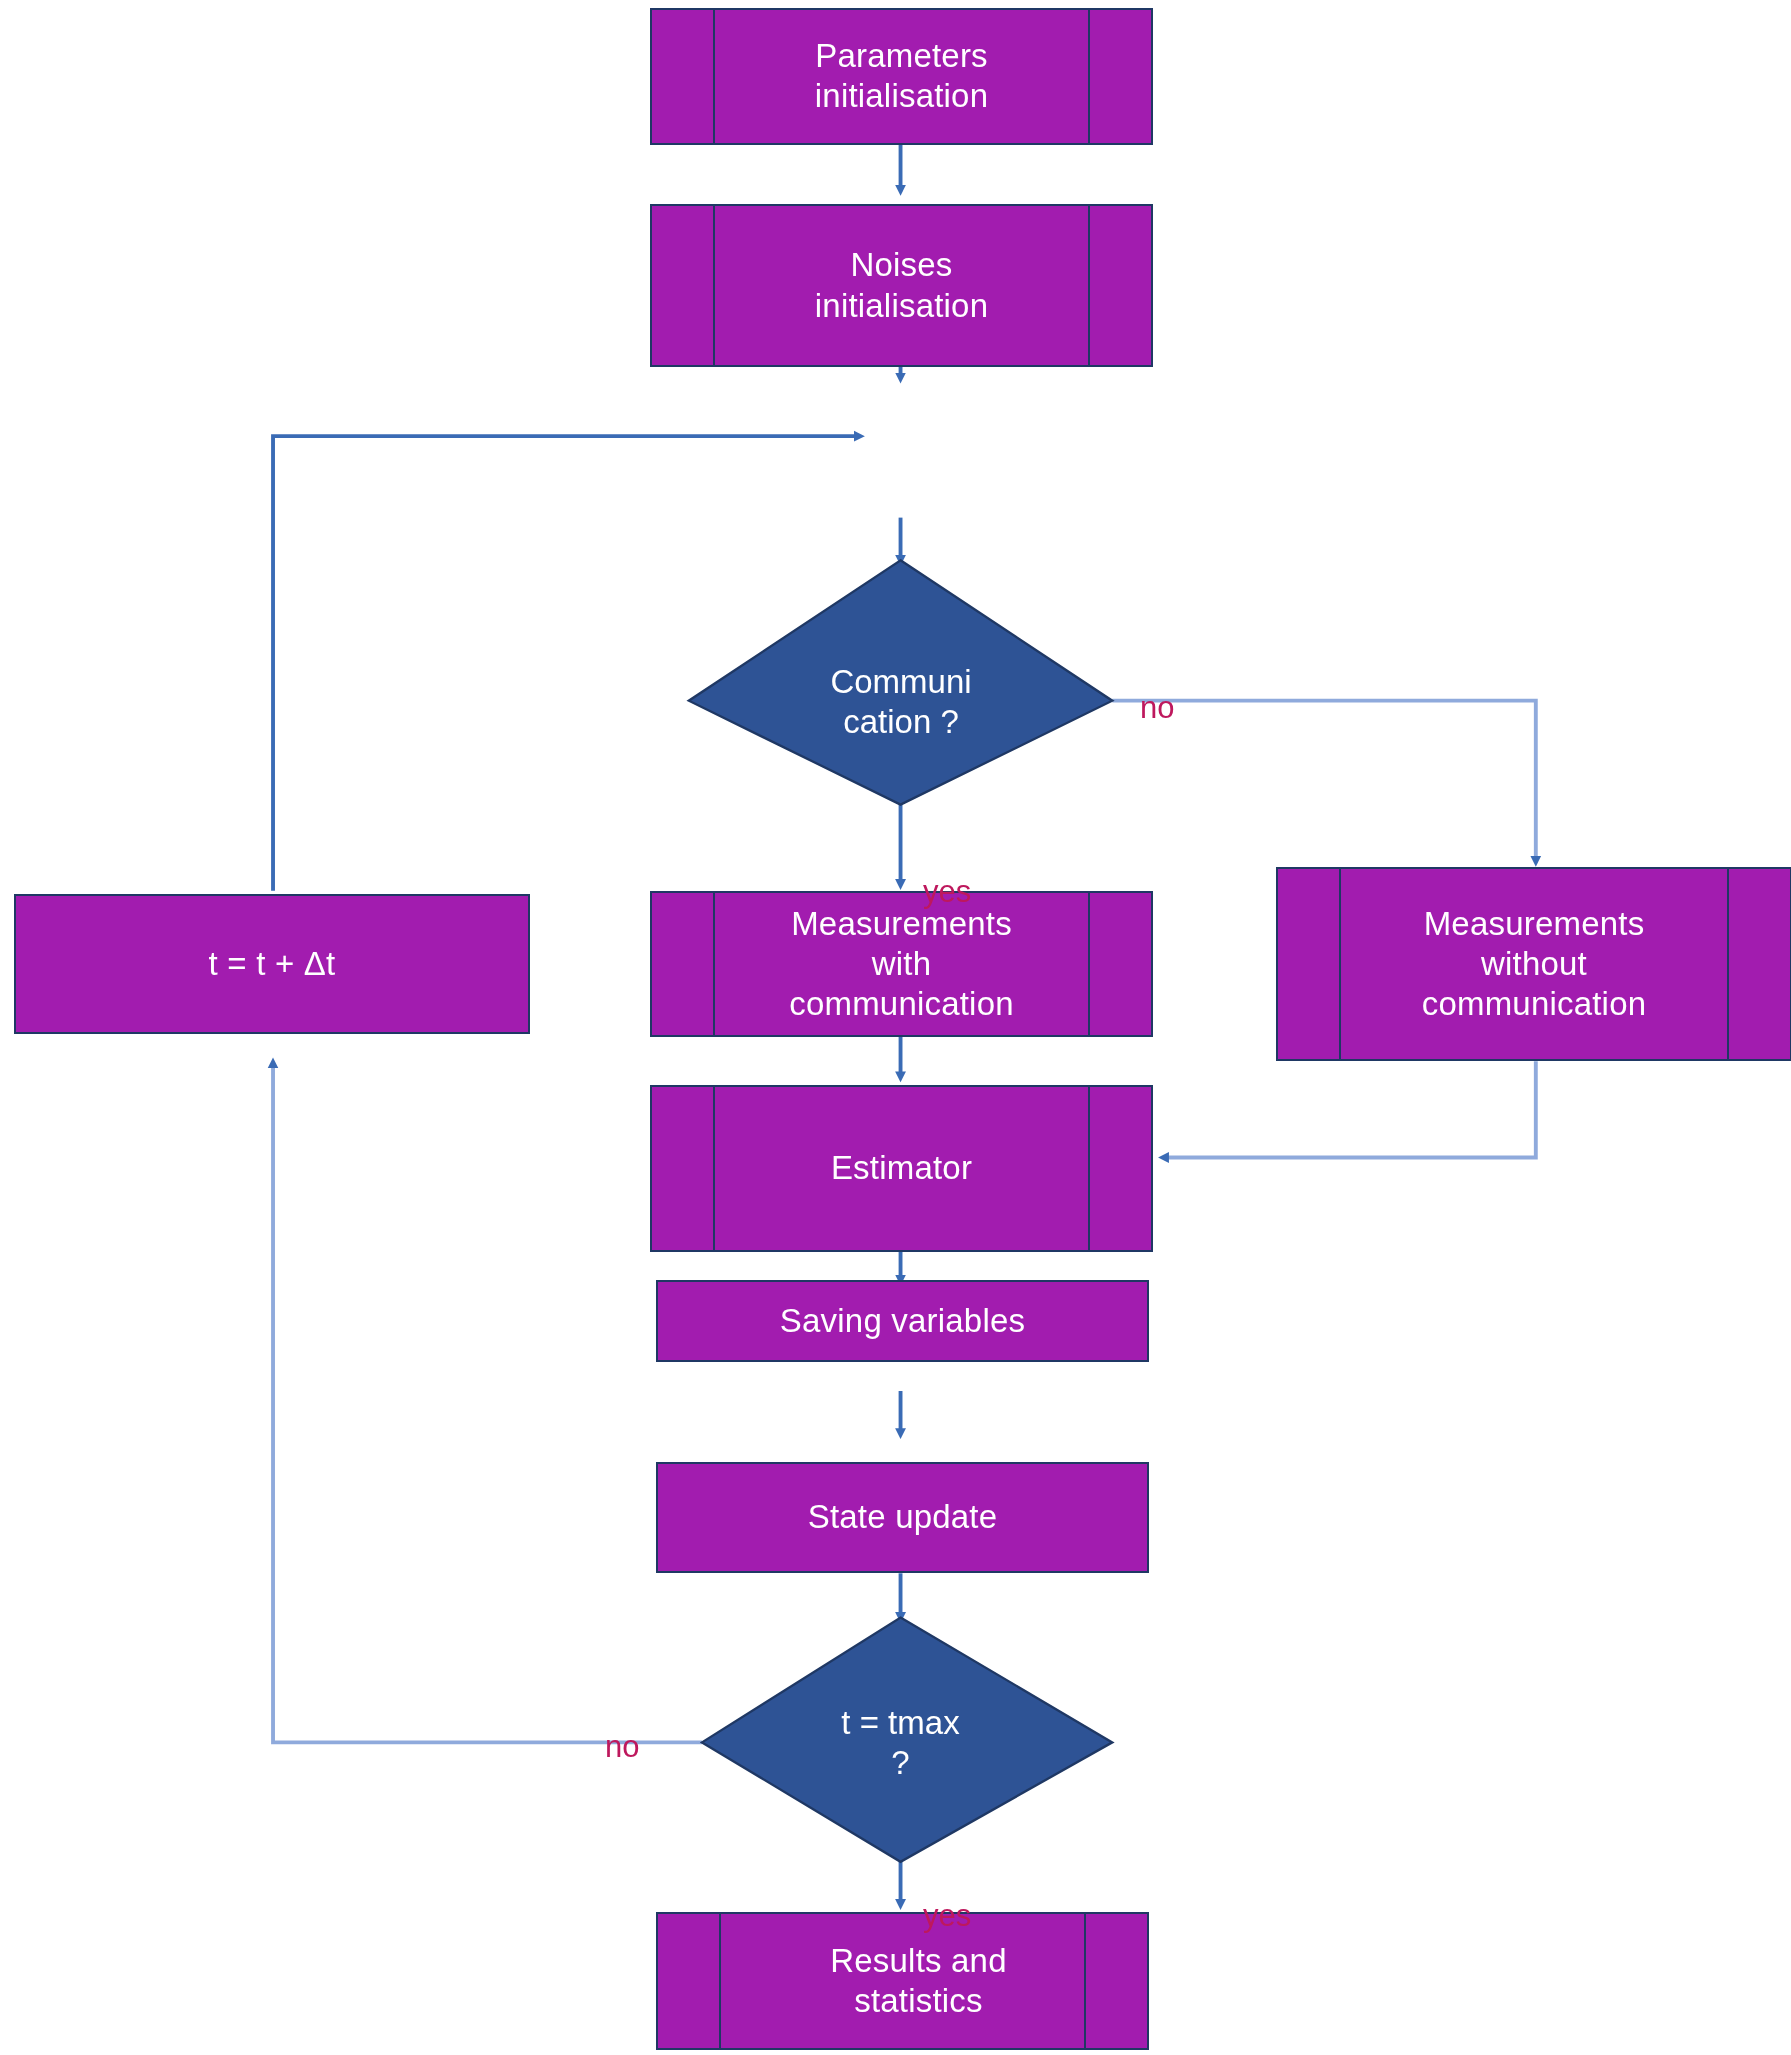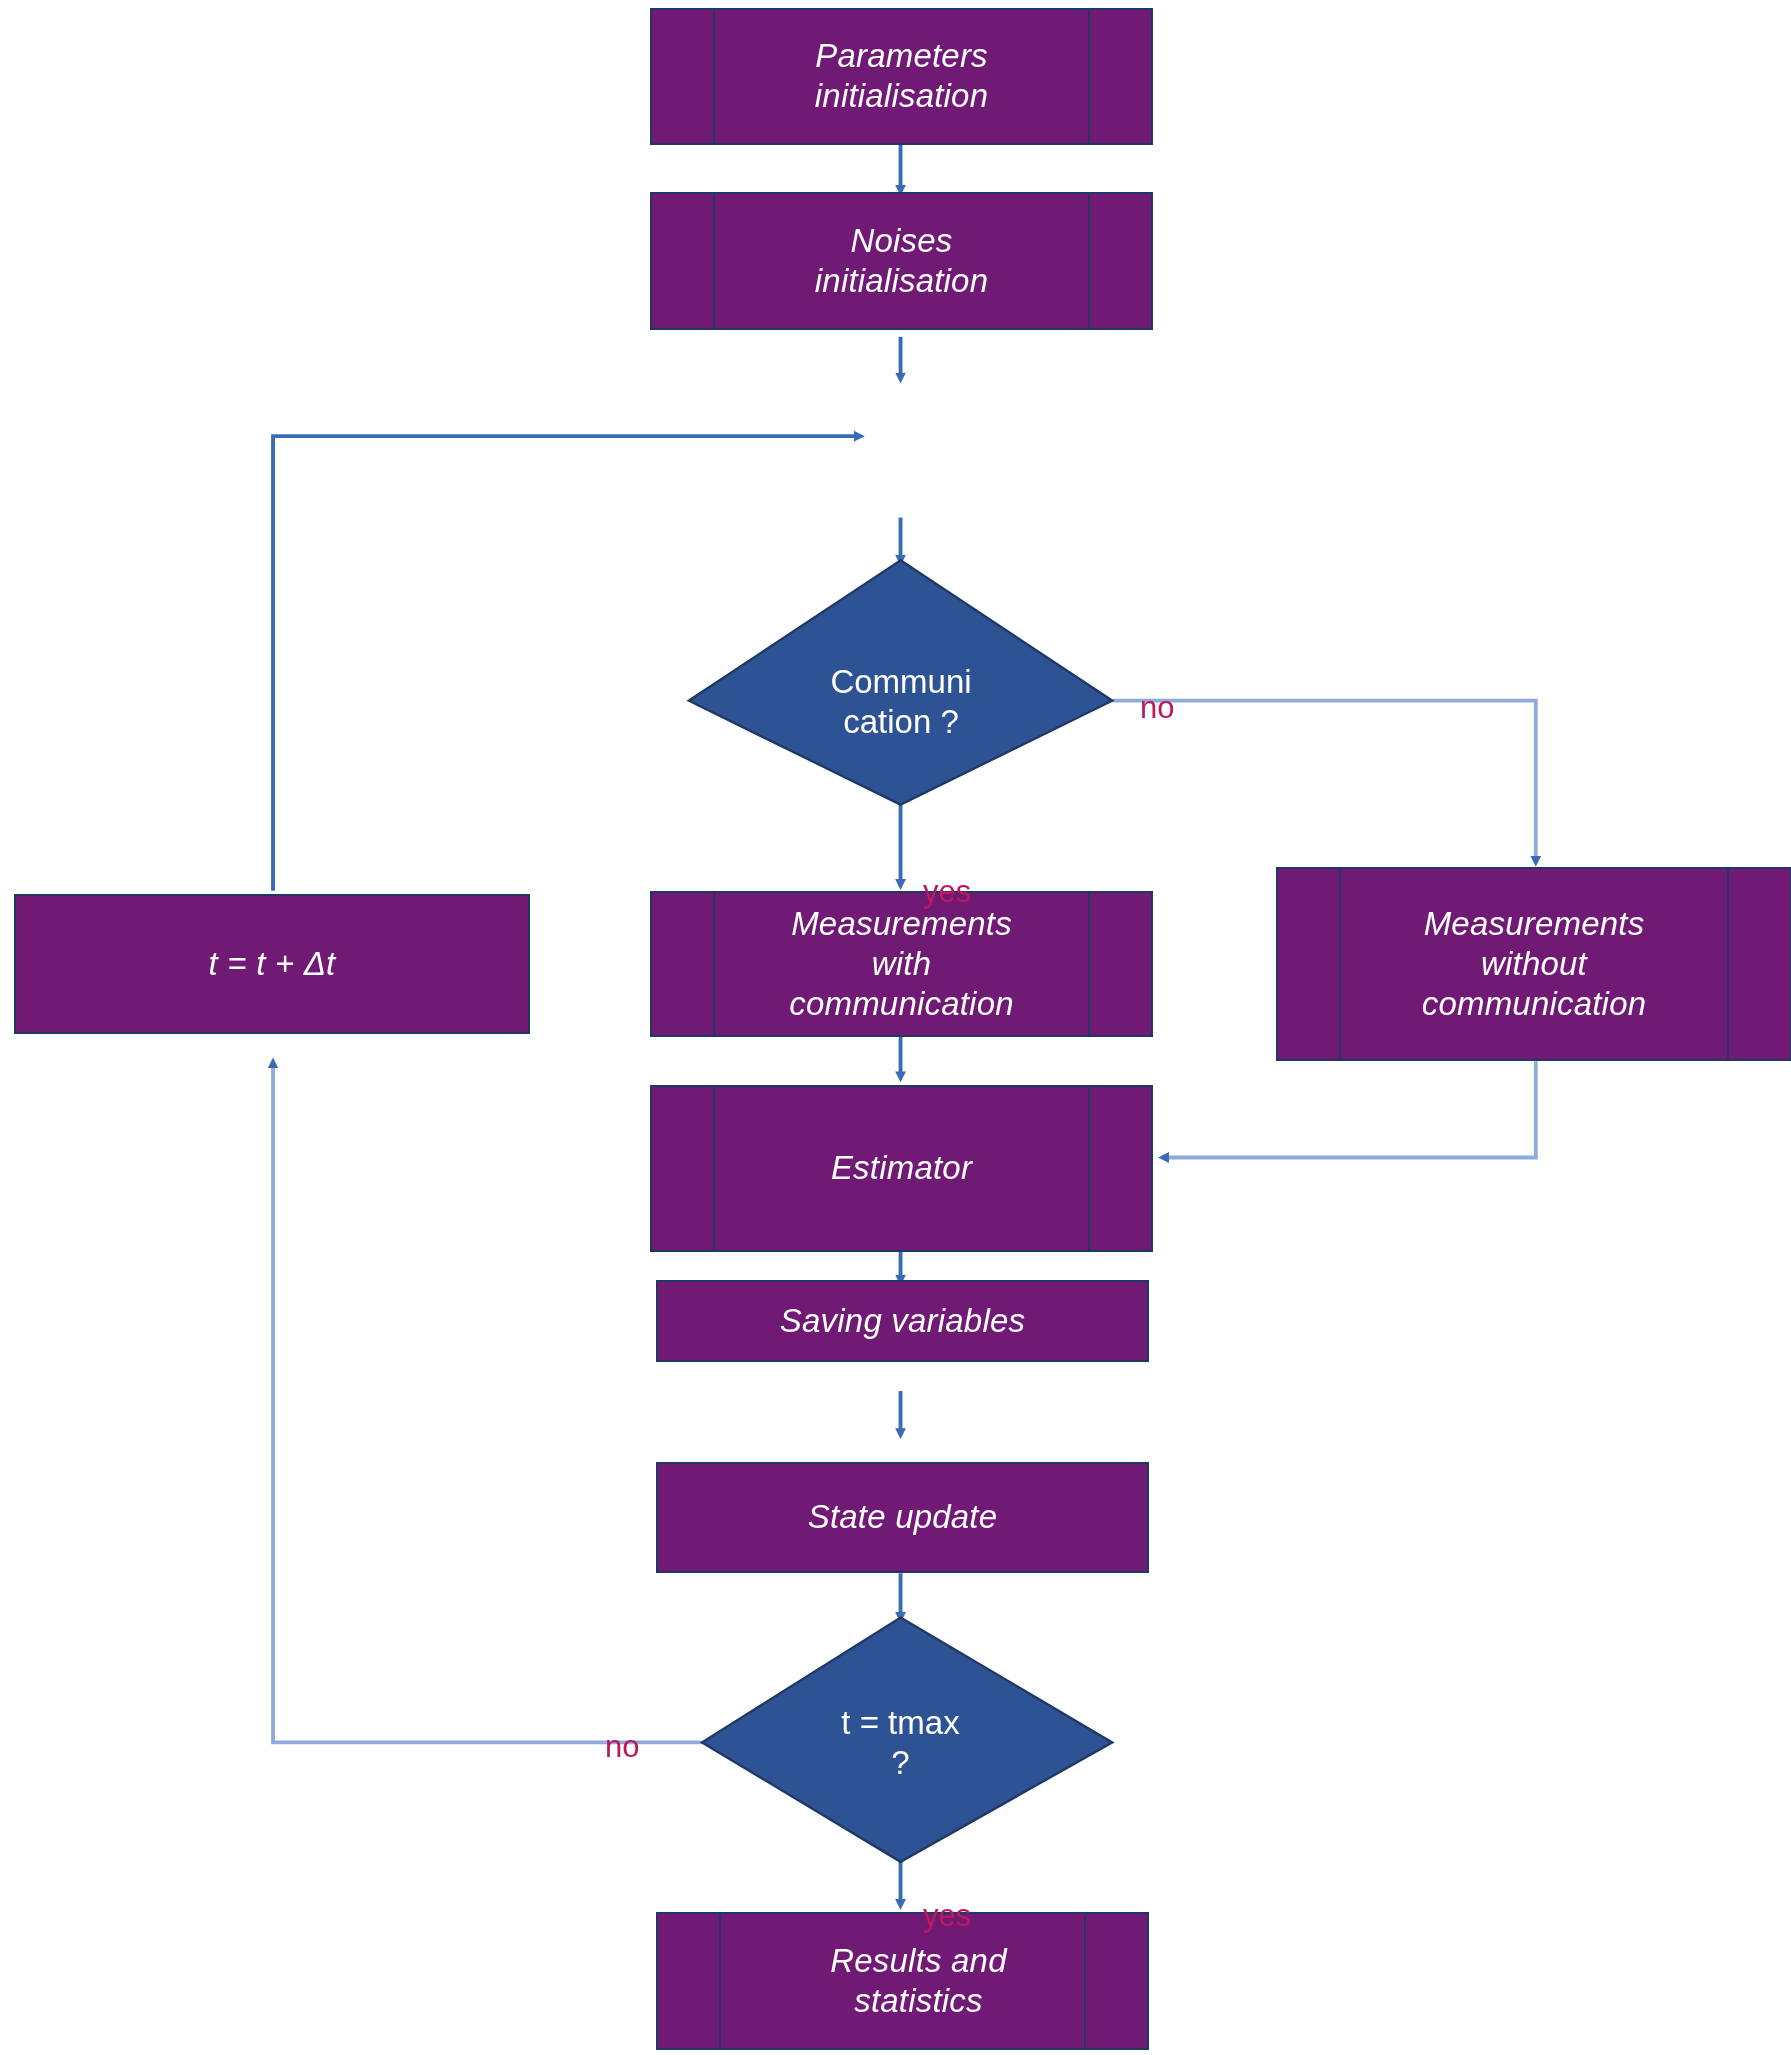--- a/index.html
+++ b/index.html
@@ -20,32 +20,31 @@
   svg.layer {
     position: absolute;
     left: 0;
     top: 0;
     width: 1791px;
     height: 2056px;
   }
   .node {
     position: absolute;
     box-sizing: border-box;
-    background: #701a75;
+    background: #a21caf;
     border: 2.3px solid #1F3864;
     color: #ffffff;
     display: flex;
     align-items: center;
     justify-content: center;
     text-align: center;
     font-size: 33px;
     line-height: 1.22;
     letter-spacing: 0.2px;
     white-space: pre-line;
-    font-style: italic;
   }
   .node.predef::before,
   .node.predef::after {
     content: "";
     position: absolute;
     top: 0;
     bottom: 0;
     width: 0;
     border-left: 2.3px solid #1F3864;
   }
@@ -145,21 +144,21 @@
     </g>
 
     <g>
       <polygon points="1161,2085 1434,2246 1161,2400 905,2246" fill="#2E5395" stroke="#1F3864" stroke-width="3"></polygon>
     </g>
   </svg>
 
   <div class="node predef" style="left:650px; top:7.8px; width:503px; height:137px;">Parameters
 initialisation</div>
 
-  <div class="node predef" style="left:650px; top:192px; width:503px; height:138px;">Noises
+  <div class="node predef" style="left:650px; top:204px; width:503px; height:163px;">Noises
 initialisation</div>
 
 
   <div class="diamond-label" style="left:745px; top:644px; width:312px; height:116px;">Communi
 cation ?</div>
 
   <div class="node" style="left:14px; top:894px; width:516px; height:140px;">t = t + Δt</div>
 
   <div class="node predef" style="left:650px; top:891px; width:503px; height:146px;">Measurements
 with

